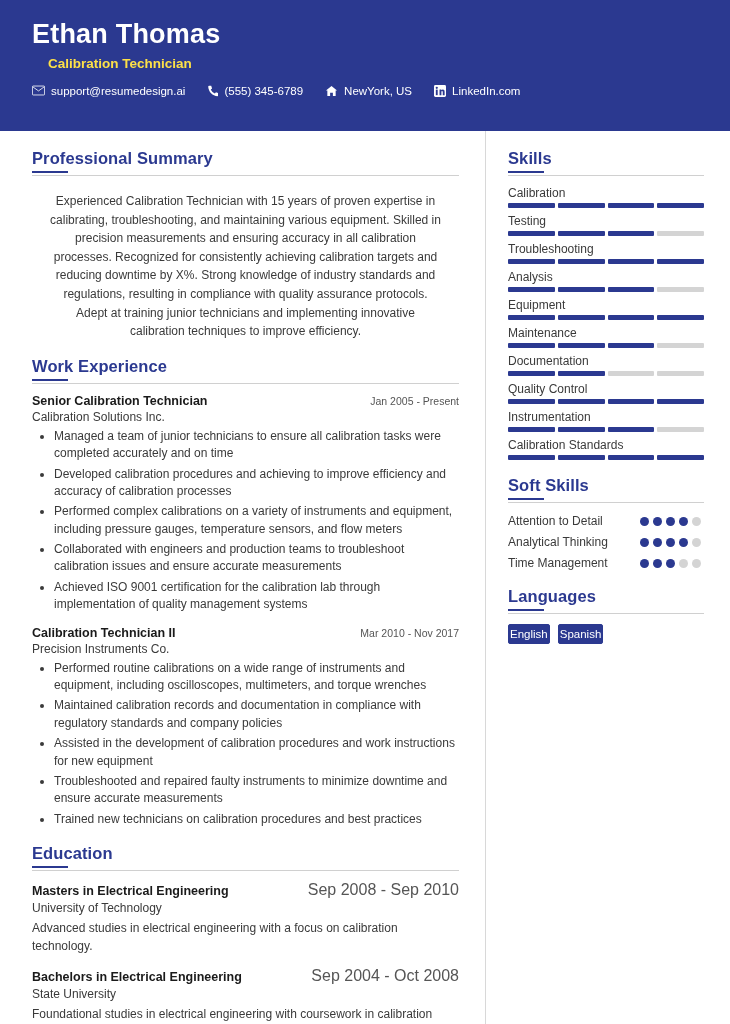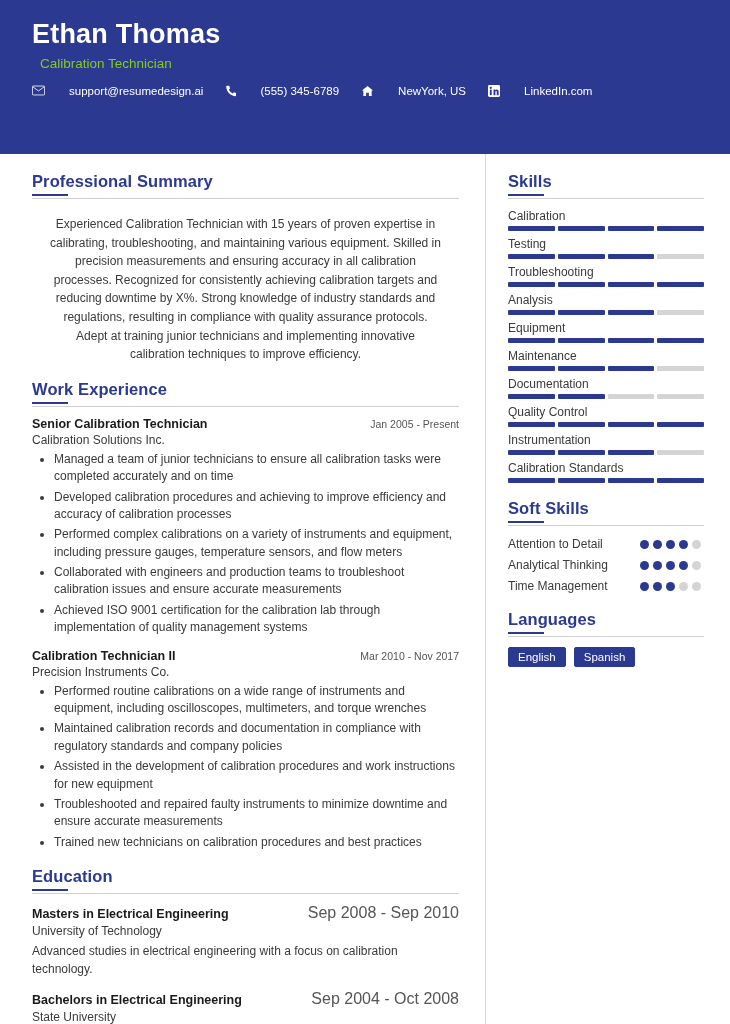--- a/index.html
+++ b/index.html
@@ -12,43 +12,43 @@
     color: #333333;
     overflow: hidden;
   }
   .page { width: 730px; height: 1024px; position: relative; }
 
   
   .header {
     background: #2b3990;
     color: #ffffff;
     padding: 20px 32px 18px 32px;
-    height: 154px;
+    height: 131px;
   }
   .name {
     font-size: 27px;
     font-weight: bold;
     letter-spacing: 0.2px;
     margin: 0 0 6px 0;
     line-height: 1.1;
   }
   .job-title {
     font-size: 13.5px;
-    font-weight: normal;
-    margin: 0 0 14px 8px;
-    color: #84cc16;
+    font-weight: bold;
+    margin: 0 0 14px 16px;
+    color: #fde047;
   }
   .contact-row {
     display: flex;
     align-items: center;
     gap: 22px;
     font-size: 11.5px;
     color: #ffffff;
   }
-  .contact-item { display: flex; align-items: center; gap: 24px; white-space: nowrap; }
+  .contact-item { display: flex; align-items: center; gap: 6px; white-space: nowrap; }
   .contact-item svg { display: block; }
 
   
   .content {
     display: flex;
     padding: 0;
   }
   .col-left {
     width: 486px;
     padding: 18px 26px 10px 32px;
@@ -152,21 +152,21 @@
   .dots { display: flex; flex-wrap: wrap; width: 64px; gap: 4px; padding-top: 4px; }
   .dot { width: 9px; height: 9px; border-radius: 50%; background: #d4d4d4; }
   .dot.on { background: #2b3990; }
 
   .lang-row { display: flex; gap: 8px; flex-wrap: wrap; margin-top: 4px; }
   .lang-chip {
     border: 1px solid #2b3990;
     background: #2b3990;
     color: #ffffff;
     font-size: 11.5px;
-    padding: 3px 9px;
+    padding: 3px 1px;
     border-radius: 2px;
   }
 </style>
 </head>
 <body>
 
 <div class="page">
 
   <div class="header">
     <div class="name">Ethan Thomas</div>

